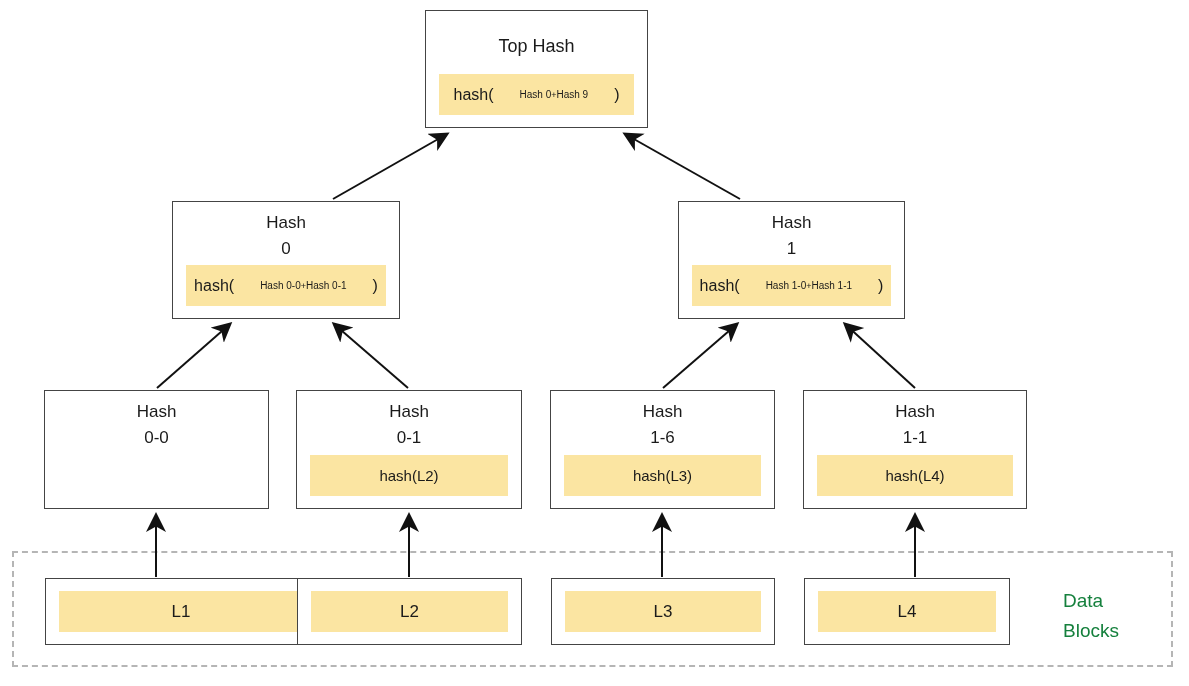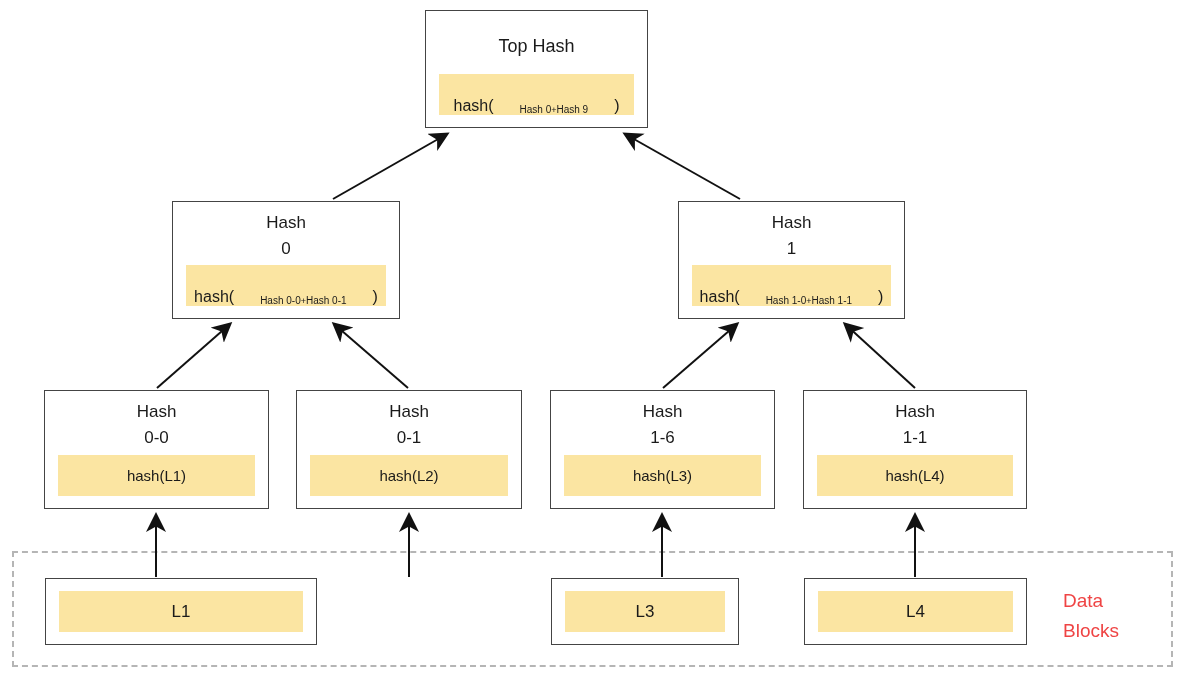--- a/index.html
+++ b/index.html
@@ -29,21 +29,21 @@
     color:#1a1a1a;
   }
   .node-title.single{font-size:18px;padding-top:22px;}
 
   .hash-expr{
     margin:auto 13px 12px 13px;
     height:41px;
     align-self:stretch;
     background:var(--highlight);
     display:flex;
-    align-items:flex-end;
+    align-items:center;
     justify-content:center;
     gap:26px;
   }
   .hash-fn{font-size:16px;}
   .op-stack{
     display:flex;
     flex-direction:row;
     align-items:center;
     text-align:center;
   }
@@ -82,21 +82,21 @@
     display:flex;
     align-items:center;
     justify-content:center;
     font-size:17px;
   }
   .data-region-label{
     position:absolute;
     left:1063px;top:586px;
     font-size:19px;
     line-height:30px;
-    color:#ef4444;
+    color:#15803d;
   }
   .arrows{position:absolute;left:0;top:0;width:1189px;height:686px;pointer-events:none;}
 </style>
 </head>
 <body>
 
 <div class="canvas">
 
   <div class="node" style="left:425px;top:10px;width:223px;height:118px;">
     <div class="node-title single">Top Hash</div>
@@ -141,21 +141,20 @@
       </span>
       <span class="hash-fn">)</span>
     </div>
   </div>
 
   <div class="node" style="left:44px;top:390px;width:225px;height:119px;">
     <div class="node-title">
       <div>Hash</div>
       <div>0-0</div>
     </div>
-    <div class="leaf-expr">hash(L1)</div>
   </div>
 
   <div class="node" style="left:296px;top:390px;width:226px;height:119px;">
     <div class="node-title">
       <div>Hash</div>
       <div>0-1</div>
     </div>
     <div class="leaf-expr">hash(L2)</div>
   </div>
 
@@ -173,24 +172,27 @@
       <div>1-1</div>
     </div>
     <div class="leaf-expr">hash(L4)</div>
   </div>
 
   <div class="data-region"></div>
 
   <div class="data-block" style="left:45px;top:578px;width:272px;height:67px;">
     <div class="data-block-inner">L1</div>
   </div>
-  <div class="data-block" style="left:551px;top:578px;width:188px;height:67px;align-items:center;">
+  <div class="data-block" style="left:297px;top:578px;width:225px;height:67px;">
+    <div class="data-block-inner">L2</div>
+  </div>
+  <div class="data-block" style="left:551px;top:578px;width:224px;height:67px;align-items:center;">
     <div class="data-block-inner">L3</div>
   </div>
-  <div class="data-block" style="left:804px;top:578px;width:223px;height:67px;">
+  <div class="data-block" style="left:804px;top:578px;width:206px;height:67px;">
     <div class="data-block-inner">L4</div>
   </div>
 
   <div class="data-region-label">
     <div>Data</div>
     <div>Blocks</div>
   </div>
 
   <svg class="arrows" viewBox="0 0 1189 686" xmlns="http://www.w3.org/2000/svg">
     <defs>

